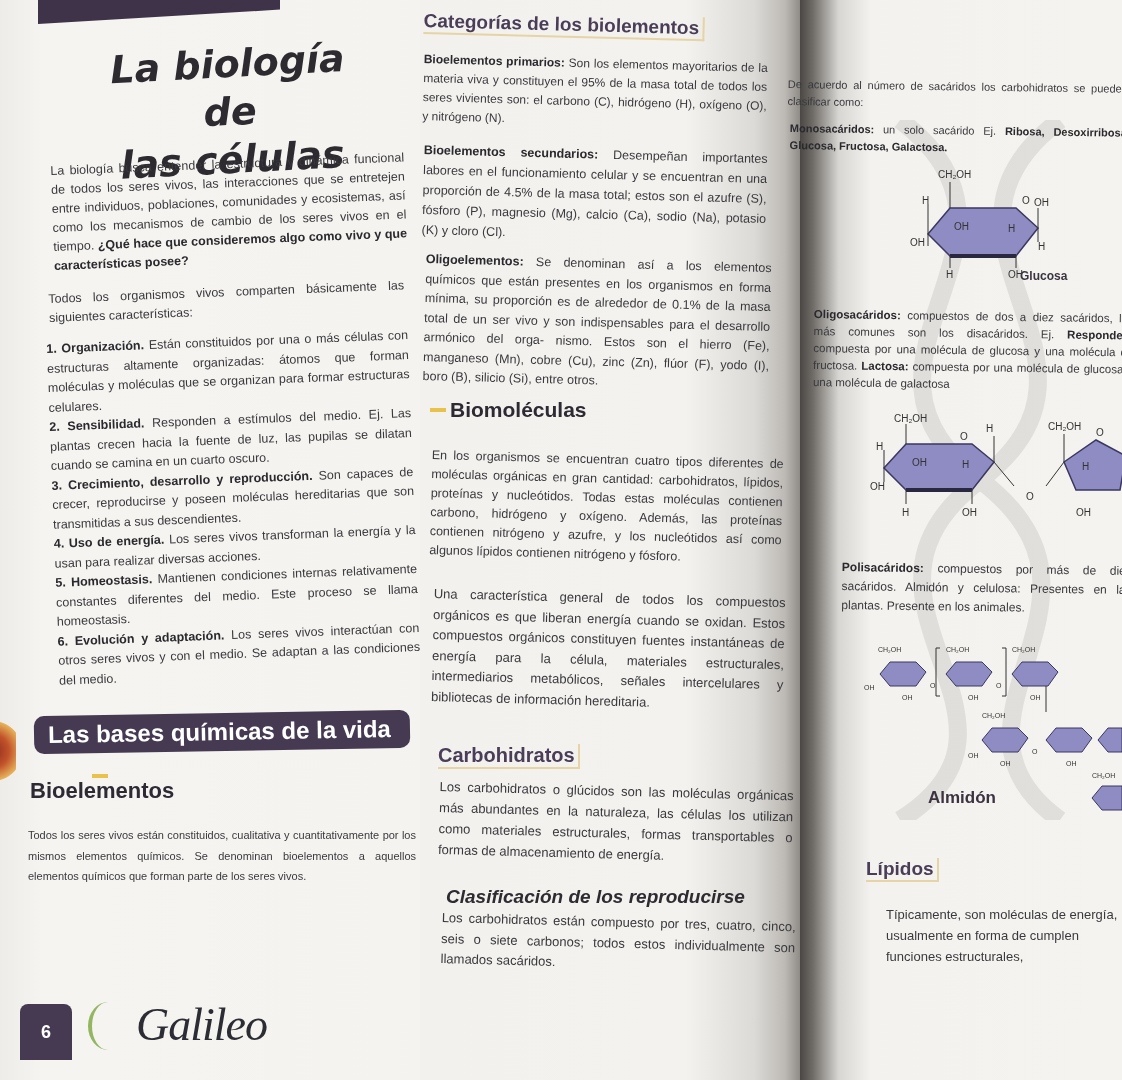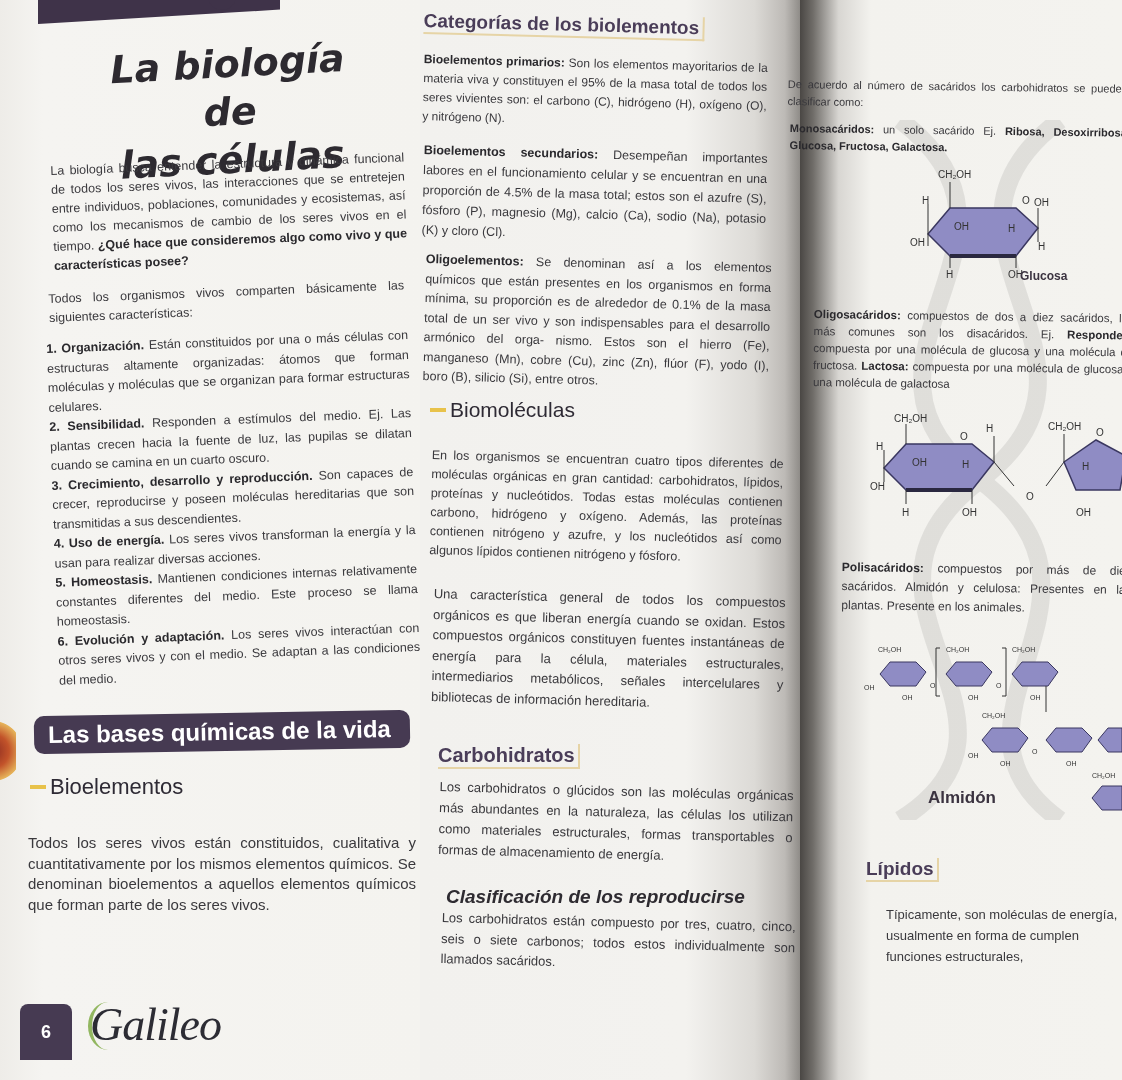--- a/index.html
+++ b/index.html
@@ -47,21 +47,21 @@
   .tilt-r { transform:rotate(0.8deg); transform-origin:left top; }
 
   .section-banner {
     position:absolute; left:34px; top:713px; width:376px; height:38px;
     background:#463a52; border-radius:10px;
     color:#fff; font-family:"Liberation Sans", sans-serif; font-weight:bold;
     font-size:24px; line-height:38px; padding-left:14px; box-sizing:border-box;
     transform:rotate(-1deg);
   }
   .dash-heading {
-    position:absolute; font-family:"Liberation Sans", sans-serif; font-weight:normal;
+    position:absolute; font-family:"Liberation Sans", sans-serif; font-weight:bold;
     color:#2e2a34; display:flex; align-items:center;
   }
   .dash {
     display:inline-block; width:16px; height:4px; background:#e8c24a; margin-right:4px;
   }
   .sub-heading {
     position:absolute; font-family:"Liberation Sans", sans-serif; font-weight:bold;
     color:#4a3d58; border-bottom:2px solid #e6d4a6; border-right:2px solid #e6d4a6;
     padding-right:3px;
   }
@@ -70,21 +70,21 @@
     font-style:italic; font-size:19px; color:#2e2b31;
   }
   .page-number {
     position:absolute; left:20px; top:1004px; width:52px; height:56px;
     background:#463a52; color:#fff; font-weight:bold; font-size:18px;
     border-radius:8px 8px 0 0; display:flex; align-items:center; justify-content:center;
     font-family:"Liberation Sans", sans-serif;
   }
   .logo {
     position:absolute; left:90px; top:998px; font-family:"Liberation Serif", serif;
-    font-style:italic; font-size:46px; color:#2c2c34; letter-spacing:-1px;
+    font-style:italic; font-size:46px; color:#2c2c34; letter-spacing:-1px;padding-left:46px;
   }
   .logo-swoosh {
     position:absolute; left:88px; top:1002px; width:36px; height:48px;
     border-left:4px solid #7aa83c; border-radius:50%; opacity:0.8;
   }
   .molecule { position:absolute; }
   .mol-label { font-family:"Liberation Sans", sans-serif; font-size:10px; fill:#333; }
   .caption {
     position:absolute; font-family:"Liberation Sans", sans-serif; font-weight:bold;
     font-size:17px; color:#3b3340;
@@ -123,26 +123,26 @@
     <div><b>2. Sensibilidad.</b> <span>Responden a estímulos del medio. Ej. Las plantas crecen hacia la fuente de luz, las pupilas se dilatan cuando se camina en un cuarto oscuro.</span></div>
     <div><b>3. Crecimiento, desarrollo y reproducción.</b> <span>Son capaces de crecer, reproducirse y poseen moléculas hereditarias que son transmitidas a sus descendientes.</span></div>
     <div><b>4. Uso de energía.</b> <span>Los seres vivos transforman la energía y la usan para realizar diversas acciones.</span></div>
     <div><b>5. Homeostasis.</b> <span>Mantienen condiciones internas relativamente constantes diferentes del medio. Este proceso se llama homeostasis.</span></div>
     <div><b>6. Evolución y adaptación.</b> <span>Los seres vivos interactúan con otros seres vivos y con el medio. Se adaptan a las condiciones del medio.</span></div>
   </div>
 
   <div class="corner-blob"></div>
   <div class="section-banner">Las bases químicas de la vida</div>
 
-  <div class="dash-heading" style="left:30px; top:774px; font-size:22px;">
+  <div class="dash-heading" style="left:30px; top:774px; font-size:22px;flex-direction:column;">
     <span class="dash"></span>
     <span>Bioelementos</span>
   </div>
 
-  <div class="para" style="left:28px; top:825px; width:388px; font-size:15px; line-height:20.5px;margin-top:8px;">
+  <div class="para" style="left:28px; top:825px; width:388px; font-size:11px; line-height:20.5px;">
     <span>Todos los seres vivos están constituidos, cualitativa y cuantitativamente por los mismos elementos químicos. Se denominan bioelementos a aquellos elementos químicos que forman parte de los seres vivos.</span>
   </div>
 
   <div class="page-number">6</div>
   <div class="logo-swoosh"></div>
   <div class="logo">Galileo</div>
 </div>
 
 <div class="page page-mid">
   <div class="sub-heading tilt-m" style="left:4px; top:10px; font-size:19px;">Categorías de los biolementos</div>

